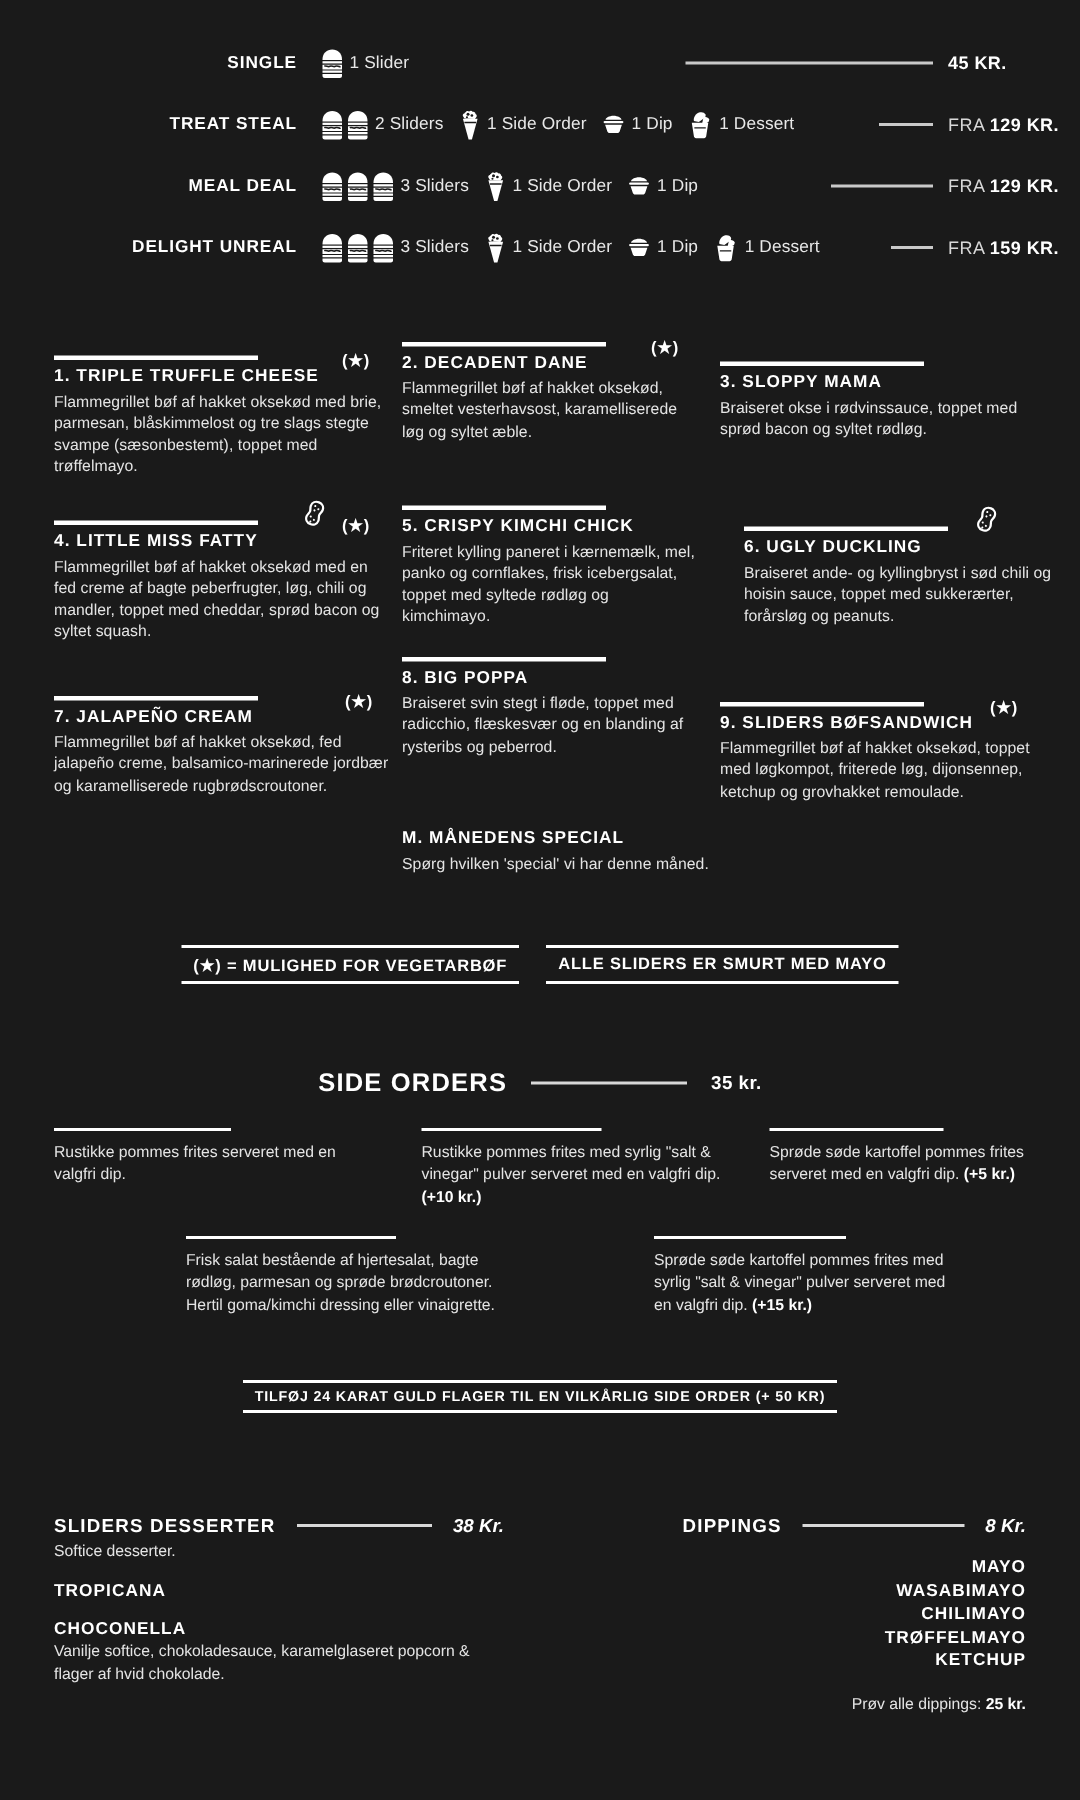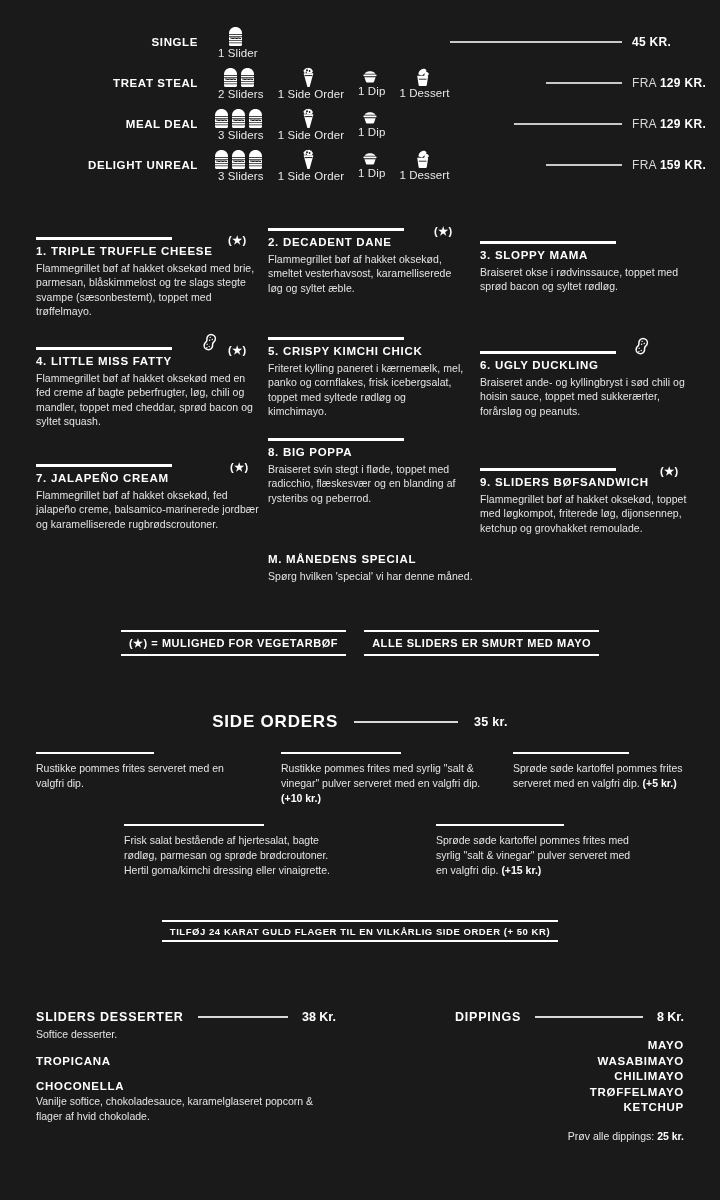--- a/index.html
+++ b/index.html
@@ -50,21 +50,20 @@
     display: flex;
     align-items: center;
     margin-left: 16px;
     flex: 1 1 auto;
   }
   .deal-item {
     display: flex;
     align-items: center;
     margin-right: 10px;
     white-space: nowrap;
-    flex-direction: column;
   }
   .deal-item .qty {
     font-size: 11.5px;
     color: #e8e8e8;
     margin-left: 4px;
     letter-spacing: 0.1px;
   }
   .deal-rule {
     flex: 1 1 auto;
     height: 1.5px;
@@ -255,20 +254,21 @@
     height: 1.5px;
     background: #d8d8d8;
     flex: 1 1 auto;
     margin: 0 14px;
   }
   .sec-head .price {
     font-size: 12.5px;
     font-weight: bold;
     color: #ffffff;
     white-space: nowrap;
+    font-style: italic;
   }
   .sec-sub {
     font-size: 10.5px;
     line-height: 15px;
     color: #e4e4e4;
     margin-top: 3px;
   }
   .dessert-item { margin-top: 13px; }
   .dessert-name {
     font-size: 11.5px;
@@ -597,21 +597,21 @@
               <circle cx="8.4" cy="15.2" r=".7" fill="#fff"></circle>
             </g>
           </svg>
         </span>
       </div>
       <div class="slider-card" style="left: 268px; top: 109px; width: 196px;">
         <div class="card-rule" style="width: 136px;"></div>
         <div class="card-title">5. CRISPY KIMCHI CHICK</div>
         <div class="card-desc">Friteret kylling paneret i kærnemælk, mel, panko og cornflakes, frisk icebergsalat, toppet med syltede rødløg og kimchimayo.</div>
       </div>
-      <div class="slider-card" style="left: 480px; top: 123px; width: 210px;">
+      <div class="slider-card" style="left: 496px; top: 123px; width: 210px;">
         <div class="card-rule" style="width: 136px;"></div>
         <div class="card-title">6. UGLY DUCKLING</div>
         <div class="card-desc">Braiseret ande- og kyllingbryst i sød chili og hoisin sauce, toppet med sukkerærter, forårsløg og peanuts.</div>
         <span class="icn nut-mark" style="left: 152px;">
           <svg width="18" height="22" viewBox="0 0 18 22">
             <g transform="rotate(22 9 11)">
               <path d="M9 1.2c2.5 0 4.2 1.8 4.2 4 0 1.6-.9 2.6-.9 3.8s.9 2.2.9 3.8c0 2.2-1.7 4-4.2 4s-4.2-1.8-4.2-4c0-1.6.9-2.6.9-3.8s-.9-2.2-.9-3.8c0-2.2 1.7-4 4.2-4z" fill="none" stroke="#fff" stroke-width="1.5"></path>
               <circle cx="7.6" cy="4.4" r=".7" fill="#fff"></circle>
               <circle cx="10.3" cy="5.6" r=".7" fill="#fff"></circle>
               <circle cx="8.2" cy="7.3" r=".7" fill="#fff"></circle>

